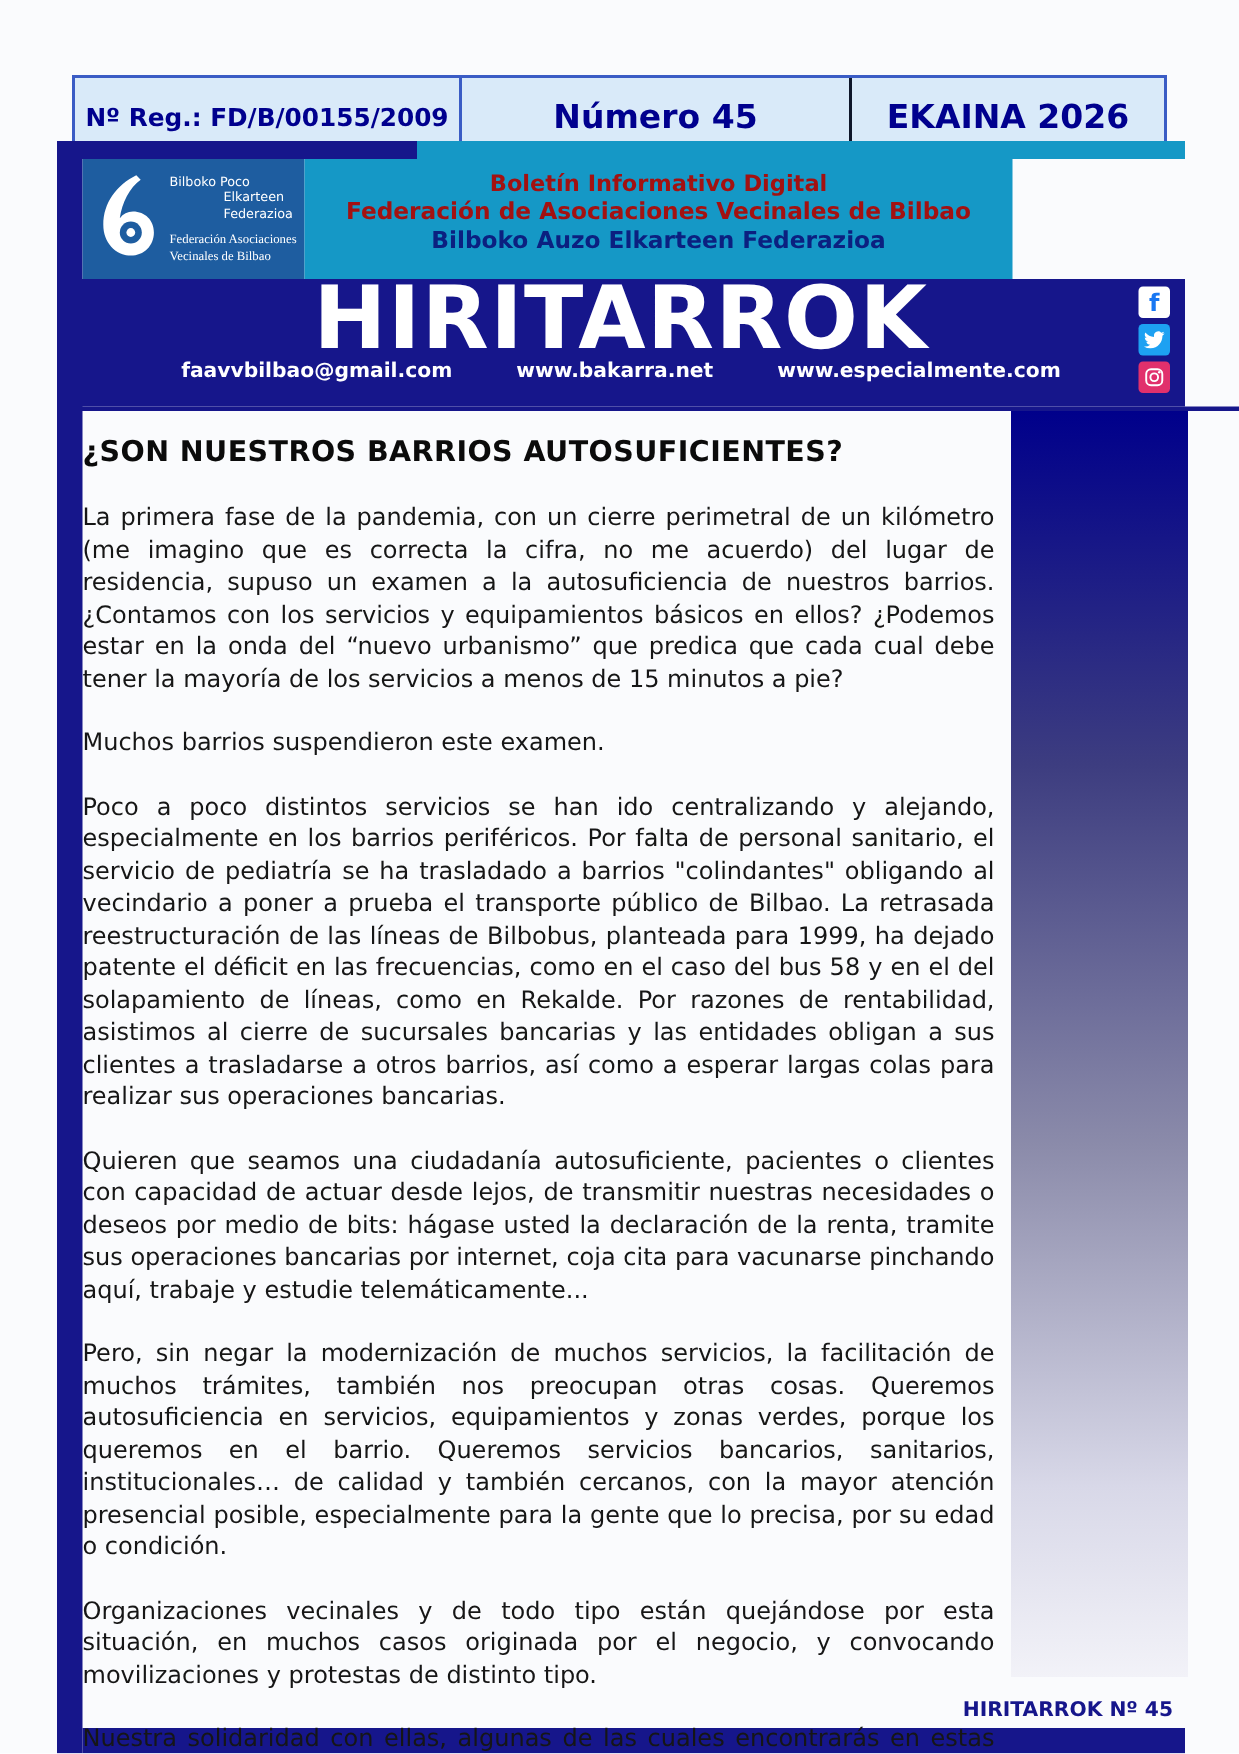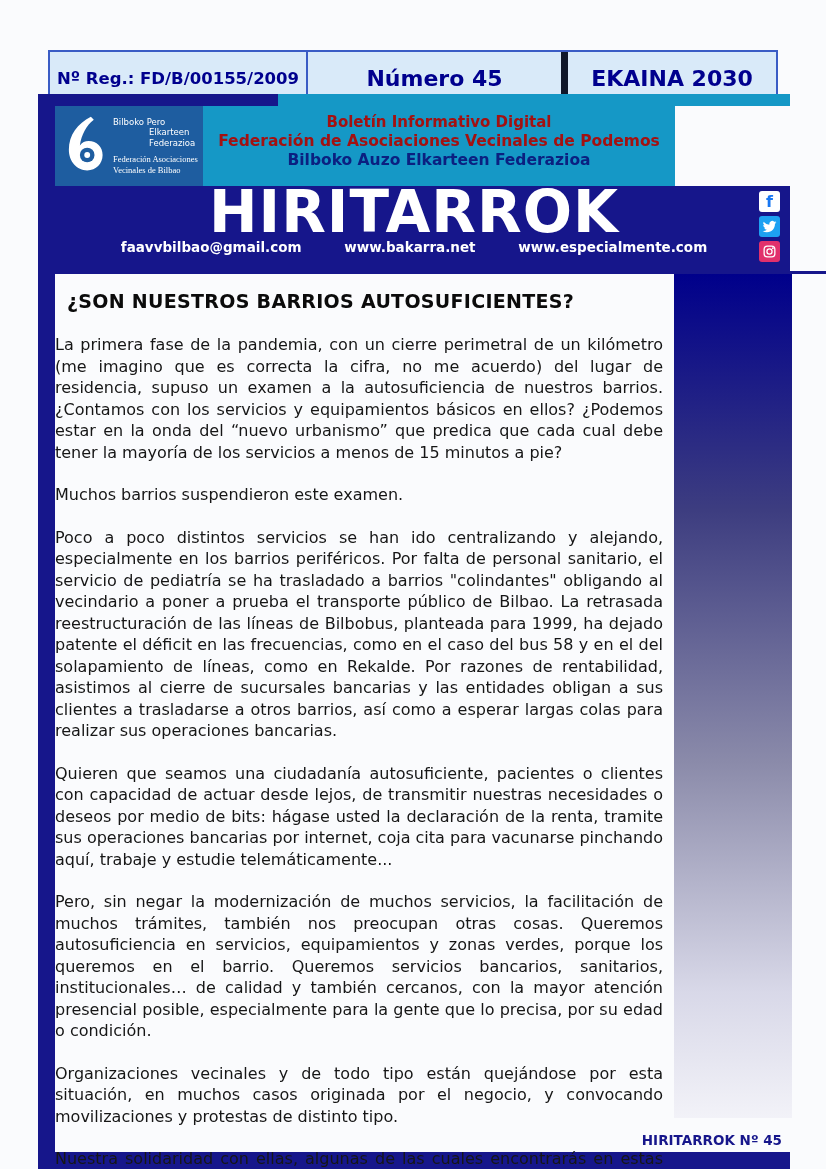--- a/index.html
+++ b/index.html
@@ -7,21 +7,21 @@
         font-family:"DejaVu Sans","Liberation Sans",sans-serif;}
   
   .left-bar{position:absolute;left:38px;top:94px;width:17px;height:1075px;background:#16168b;}
   .bottom-bar{position:absolute;left:55px;top:1152px;width:735px;height:17px;background:#16168b;}
   
   .header-table{position:absolute;left:48px;top:50px;width:730px;height:56px;display:flex;
         border:2px solid #3a5cc5;box-sizing:border-box;background:#d9eaf9;}
   .hcell{display:flex;align-items:center;justify-content:center;color:#00008e;font-weight:bold;
         box-sizing:border-box;height:100%;}
   .hcell-reg{width:256px;font-size:16.5px;}
-  .hcell-num{width:262px;font-size:22px;border-left:2px solid #3a5cc5;border-right:7px solid #0f172a;}
+  .hcell-num{width:262px;font-size:22px;border-left:2px solid #3a5cc5;border-right:2px solid #0f172a;}
   .hcell-date{flex:1;font-size:22px;}
   
   .teal-strip{position:absolute;left:38px;top:94px;width:752px;height:12px;background:#1598c6;}
   .teal-strip-dark{position:absolute;left:0;top:0;width:240px;height:12px;background:#16168b;}
   
   .logo-box{position:absolute;left:55px;top:106px;width:148px;height:80px;background:#1e5da0;
         display:flex;align-items:center;}
   .logo-mark{margin-left:8px;flex:0 0 auto;}
   .logo-text{color:#ffffff;font-size:8.5px;line-height:10.5px;margin-left:6px;}
   .logo-text .grp{margin-bottom:6px;}
@@ -42,66 +42,66 @@
   .sicon-fb{background:#ffffff;color:#1877f2;font-weight:bold;font-size:16px;line-height:21px;}
   .sicon-tw{background:#1da1f2;}
   .sicon-ig{background:#e1306c;}
   
   .rule{position:absolute;left:38px;top:271px;width:788px;height:3px;background:#16168b;}
   
   .gradient-col{position:absolute;left:674px;top:274px;width:118px;height:844px;
         background:linear-gradient(180deg,#00008b 0%,#3d3d80 28%,#8b8baa 58%,#d8d8e8 85%,#f2f2f8 100%);}
   
   .article{position:absolute;left:55px;top:290px;width:608px;color:#161616;}
-  .article h1{font-size:19px;font-weight:bold;letter-spacing:.3px;margin:0 0 22px 0;color:#0b0b0b;padding-left:12px;}
+  .article h1{font-size:19px;font-weight:bold;letter-spacing:.3px;margin:0 0 22px 0;color:#0b0b0b;}
   .article p{font-size:16px;line-height:21.5px;text-align:justify;margin:0 0 21px 0;}
   
   .page-footer{position:absolute;right:44px;top:1132px;font-size:13.5px;font-weight:bold;color:#16168b;}
 </style>
 </head>
 <body>
 
 <div class="page">
 
   <div class="left-bar"></div>
   <div class="bottom-bar"></div>
 
   <div class="header-table">
     <div class="hcell hcell-reg">Nº Reg.: FD/B/00155/2009</div>
     <div class="hcell hcell-num">Número 45</div>
-    <div class="hcell hcell-date">EKAINA 2030</div>
+    <div class="hcell hcell-date">EKAINA 2026</div>
   </div>
 
   <div class="teal-strip">
     <div class="teal-strip-dark"></div>
   </div>
 
   <div class="logo-box">
     <span class="logo-mark">
       <svg width="44" height="62" viewBox="0 0 60 80" aria-hidden="true">
         <path d="M38 3 C20 12 8 28 8 48 C8 64 19 76 33 76 C45 76 54 67 54 55 C54 44 46 36 35 36 C30 36 26 38 23 42 C25 28 32 14 42 7 Z" fill="#ffffff"></path>
         <circle cx="33" cy="55" r="10" fill="#1e5da0"></circle>
         <circle cx="33" cy="55" r="4" fill="#ffffff"></circle>
       </svg>
     </span>
     <span class="logo-text">
       <span class="grp" style="display:block;">
-        <span style="display:block;">Bilboko Pero</span>
+        <span style="display:block;">Bilboko Poco</span>
         <span style="display:block;padding-left:36px;">Elkarteen Federazioa</span>
       </span>
       <span style="display:block;font-family:Liberation Serif, serif;">
         <span style="display:block;">Federación Asociaciones</span>
         <span style="display:block;">Vecinales de Bilbao</span>
       </span>
     </span>
   </div>
 
   <div class="banner-info">
     <div class="bi-line bi-red">Boletín Informativo Digital</div>
-    <div class="bi-line bi-red2">Federación de Asociaciones Vecinales de Podemos</div>
+    <div class="bi-line bi-red2">Federación de Asociaciones Vecinales de Bilbao</div>
     <div class="bi-line bi-navy">Bilboko Auzo Elkarteen Federazioa</div>
   </div>
 
   <div class="title-banner">
     <div class="mast-title">HIRITARROK</div>
     <div class="contact-line">
       <a href="#">faavvbilbao@gmail.com</a>
       <a href="#">www.bakarra.net</a>
       <a href="#">www.especialmente.com</a>
     </div>

